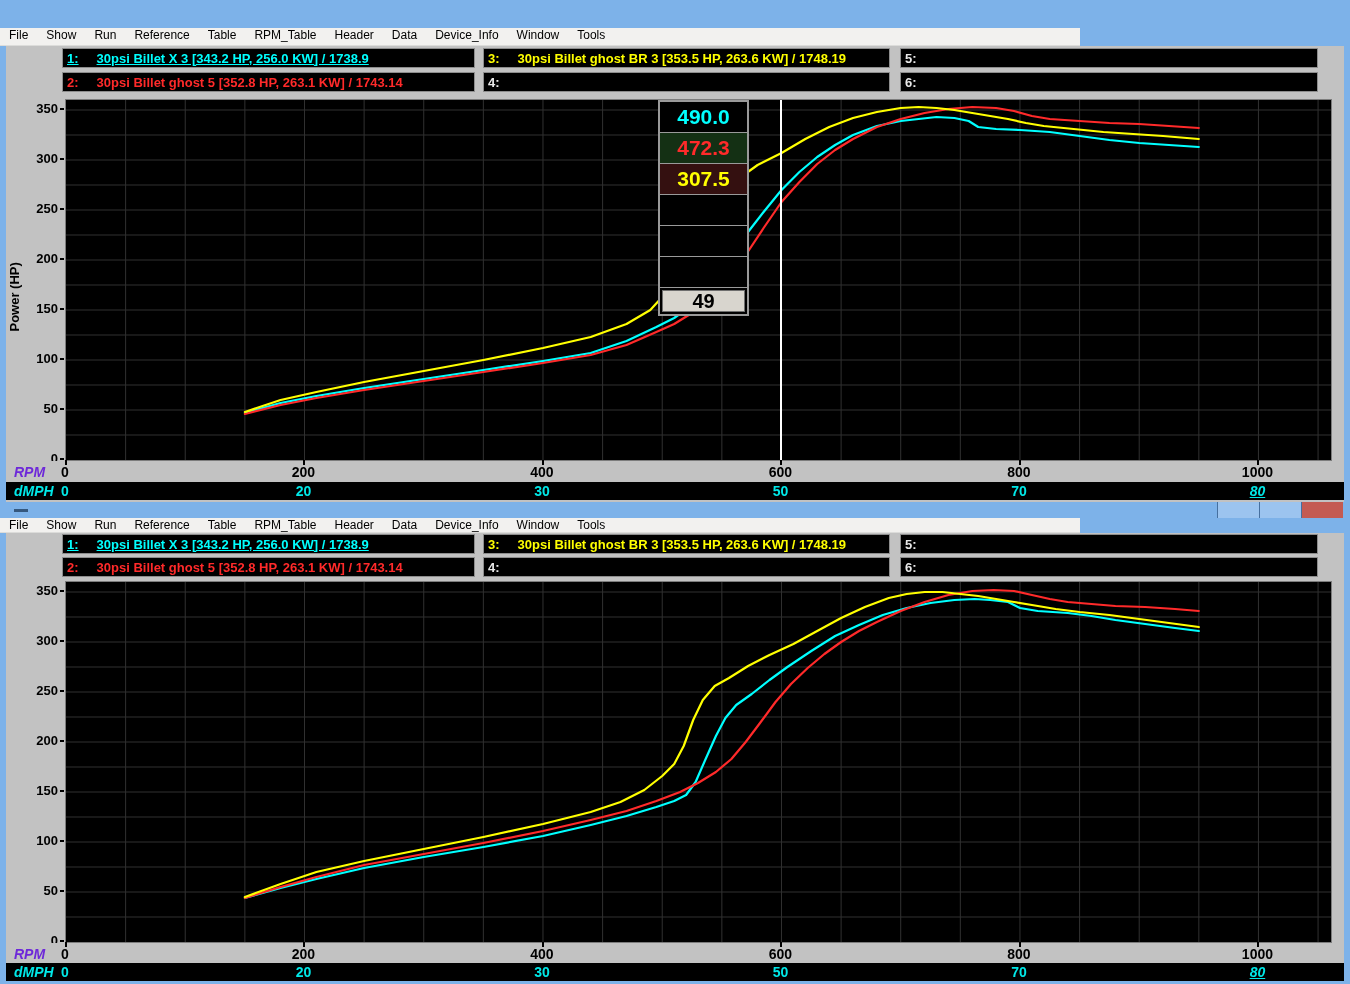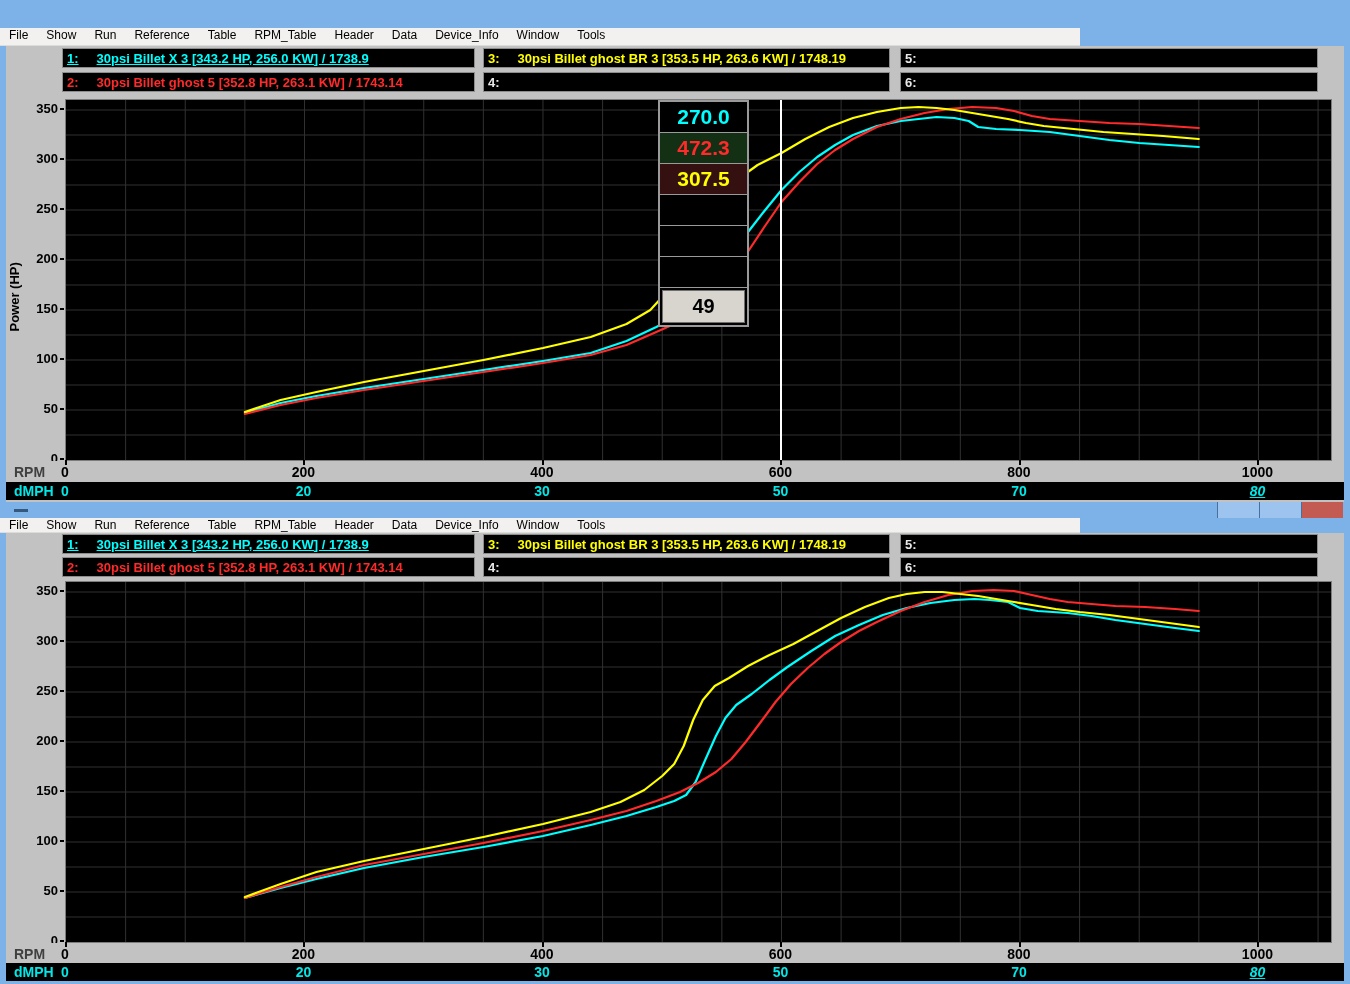--- a/index.html
+++ b/index.html
@@ -27,32 +27,32 @@
   .legend-num{margin-left:4px;}
   .legend-text{margin-left:18px;}
   .plot{position:absolute;left:59px;width:1267px;height:362px;background:#000;border:1px solid #7c7c7c;}
   .plot svg{position:absolute;left:0;top:0;}
   .cursor-line{position:absolute;top:0;width:2px;height:360px;background:#fff;}
   .ylabel{position:absolute;left:-2px;width:20px;font-size:13px;font-weight:bold;color:#000;
     transform:rotate(-90deg);transform-origin:center;white-space:nowrap;text-align:center;}
   .ytick{position:absolute;width:34px;text-align:right;font-size:13px;font-weight:bold;color:#000;}
   .ytick-dash{position:absolute;width:4px;height:2px;background:#000;}
   .xaxis{position:absolute;left:0;width:1338px;height:20px;background:#c2c2c2;}
-  .xaxis .axlab{position:absolute;left:8px;top:3px;font-size:14px;font-weight:bold;color:#404040;}
+  .xaxis .axlab{position:absolute;left:8px;top:3px;font-size:14px;font-weight:bold;color:#6d28d9;font-style:italic;}
   .xtick{position:absolute;top:3px;width:60px;margin-left:-30px;text-align:center;font-size:14px;font-weight:bold;color:#000;}
   .xtick-dash{position:absolute;top:-1px;width:2px;height:5px;background:#000;}
   .dmph{position:absolute;left:0;width:1338px;height:18px;background:#000;}
-  .dmph .dmphlab{position:absolute;left:8px;top:1px;font-size:14px;font-weight:bold;color:#00e8e8;}
+  .dmph .dmphlab{position:absolute;left:8px;top:1px;font-size:14px;font-weight:bold;color:#00e8e8;font-style:italic;}
   .dmphtick{position:absolute;top:1px;width:60px;margin-left:-30px;text-align:center;font-size:14px;font-weight:bold;color:#00e8e8;}
   .dmphtick.emph{font-style:italic;text-decoration:underline;}
   
   .readout{position:absolute;left:592px;top:0px;width:91px;background:#000;border:2px solid #9a9a9a;}
   .readout-row{height:31px;border-bottom:1px solid #9a9a9a;display:flex;align-items:center;justify-content:center;
     font-size:21px;font-weight:bold;}
-  .readout-footer{height:33px;margin:2px;background:#d8d5ce;border:1px solid #6e6e6e;display:flex;align-items:center;justify-content:center;
+  .readout-footer{height:22px;margin:2px;background:#d8d5ce;border:1px solid #6e6e6e;display:flex;align-items:center;justify-content:center;
     font-size:20px;font-weight:bold;color:#000;}
   
   .child-strip{position:absolute;left:0;top:502px;width:1350px;height:16px;background:#7db2e9;}
   .child-dash{position:absolute;left:14px;top:7px;width:14px;height:3px;background:#35587e;}
   .child-btns{position:absolute;right:7px;top:0;height:16px;display:flex;}
   .child-btn{width:42px;height:16px;background:#9cc4ef;border-left:1px solid #46709f;}
   .child-btn.close{background:#c45b52;}
 </style>
 </head>
 <body>
@@ -157,21 +157,21 @@
           <line x1="0" y1="60" x2="1265" y2="60" stroke="#313131" stroke-width="1"></line>
           <line x1="0" y1="35" x2="1265" y2="35" stroke="#313131" stroke-width="1"></line>
           <line x1="0" y1="10" x2="1265" y2="10" stroke="#313131" stroke-width="1"></line>
           <polyline points="178.9,313.0 214.6,303.0 250.4,296.0 298.1,288.0 357.7,279.0 417.4,270.0 477.0,261.0 524.7,253.0 560.5,241.0 590.3,227.0 608.2,218.0 626.0,205.0 643.9,188.0 661.8,164.0 679.7,135.0 697.6,112.0 715.5,90.0 733.4,72.0 751.2,57.0 769.1,45.0 787.0,35.0 810.9,26.0 834.7,21.0 852.6,19.0 870.5,17.0 888.4,18.0 902.7,21.0 912.2,27.0 930.1,29.0 954.0,30.0 983.8,32.0 1013.6,36.0 1043.4,40.0 1073.2,43.0 1103.0,45.0 1132.8,47.0" fill="none" stroke="#00ffff" stroke-width="2.2" stroke-linejoin="round" stroke-linecap="round"></polyline>
           <polyline points="178.9,314.0 214.6,305.0 250.4,298.0 298.1,290.0 357.7,281.0 417.4,272.0 477.0,263.0 524.7,255.0 560.5,245.0 590.3,232.0 608.2,224.0 626.0,213.0 643.9,200.0 661.8,180.0 679.7,155.0 697.6,128.0 715.5,102.0 733.4,82.0 751.2,64.0 769.1,50.0 787.0,39.0 810.9,27.0 834.7,19.0 858.6,13.0 882.4,9.0 906.3,7.0 930.1,8.0 948.0,11.0 965.9,16.0 983.8,19.0 1013.6,21.0 1043.4,23.0 1073.2,24.0 1103.0,26.0 1132.8,28.0" fill="none" stroke="#ff2a2a" stroke-width="2.2" stroke-linejoin="round" stroke-linecap="round"></polyline>
           <polyline points="178.9,312.0 214.6,300.0 250.4,292.0 298.1,282.0 357.7,271.0 417.4,260.0 477.0,248.0 524.7,237.0 560.5,224.0 584.3,210.0 596.2,197.0 608.2,175.0 620.1,150.0 632.0,128.0 643.9,110.0 658.2,95.0 674.9,77.0 691.6,65.0 715.5,53.0 739.3,39.0 763.2,27.0 787.0,18.0 810.9,12.0 834.7,8.0 852.6,7.0 870.5,8.0 888.4,10.0 906.3,13.0 924.2,16.0 942.0,19.0 959.9,23.0 977.8,26.0 1007.6,29.0 1037.4,32.0 1067.2,34.0 1097.1,36.0 1132.8,39.0" fill="none" stroke="#ffff00" stroke-width="2.2" stroke-linejoin="round" stroke-linecap="round"></polyline>
         </svg>
       <div class="cursor-line" style="left: 714px;"></div>
       <div class="readout">
         <div class="readout-rows">
-            <div class="readout-row" style="background: rgb(0, 0, 0); color: rgb(0, 255, 255);">270.0</div>
+            <div class="readout-row" style="background: rgb(0, 0, 0); color: rgb(0, 255, 255);">490.0</div>
             <div class="readout-row" style="background: rgb(20, 48, 20); color: rgb(255, 42, 42);">472.3</div>
             <div class="readout-row" style="background: rgb(52, 16, 16); color: rgb(255, 255, 0);">307.5</div>
             <div class="readout-row" style="background: rgb(0, 0, 0); color: rgb(255, 255, 255);"></div>
             <div class="readout-row" style="background: rgb(0, 0, 0); color: rgb(255, 255, 255);"></div>
             <div class="readout-row" style="background: rgb(0, 0, 0); color: rgb(255, 255, 255);"></div>
           </div>
         <div class="readout-footer">49</div>
       </div>
     </div>
     <div class="xaxis" style="top:415px;">

